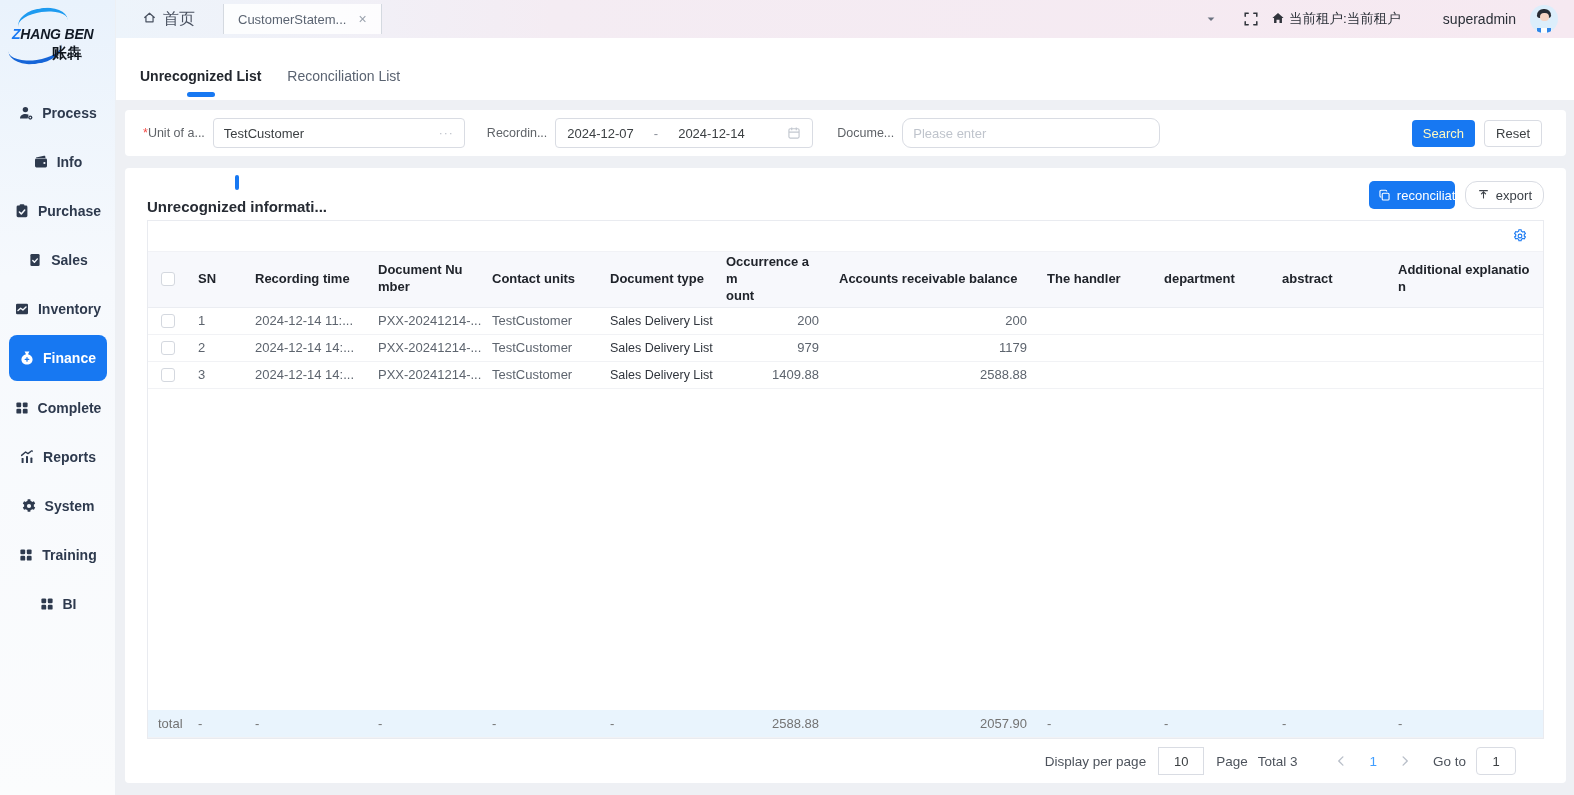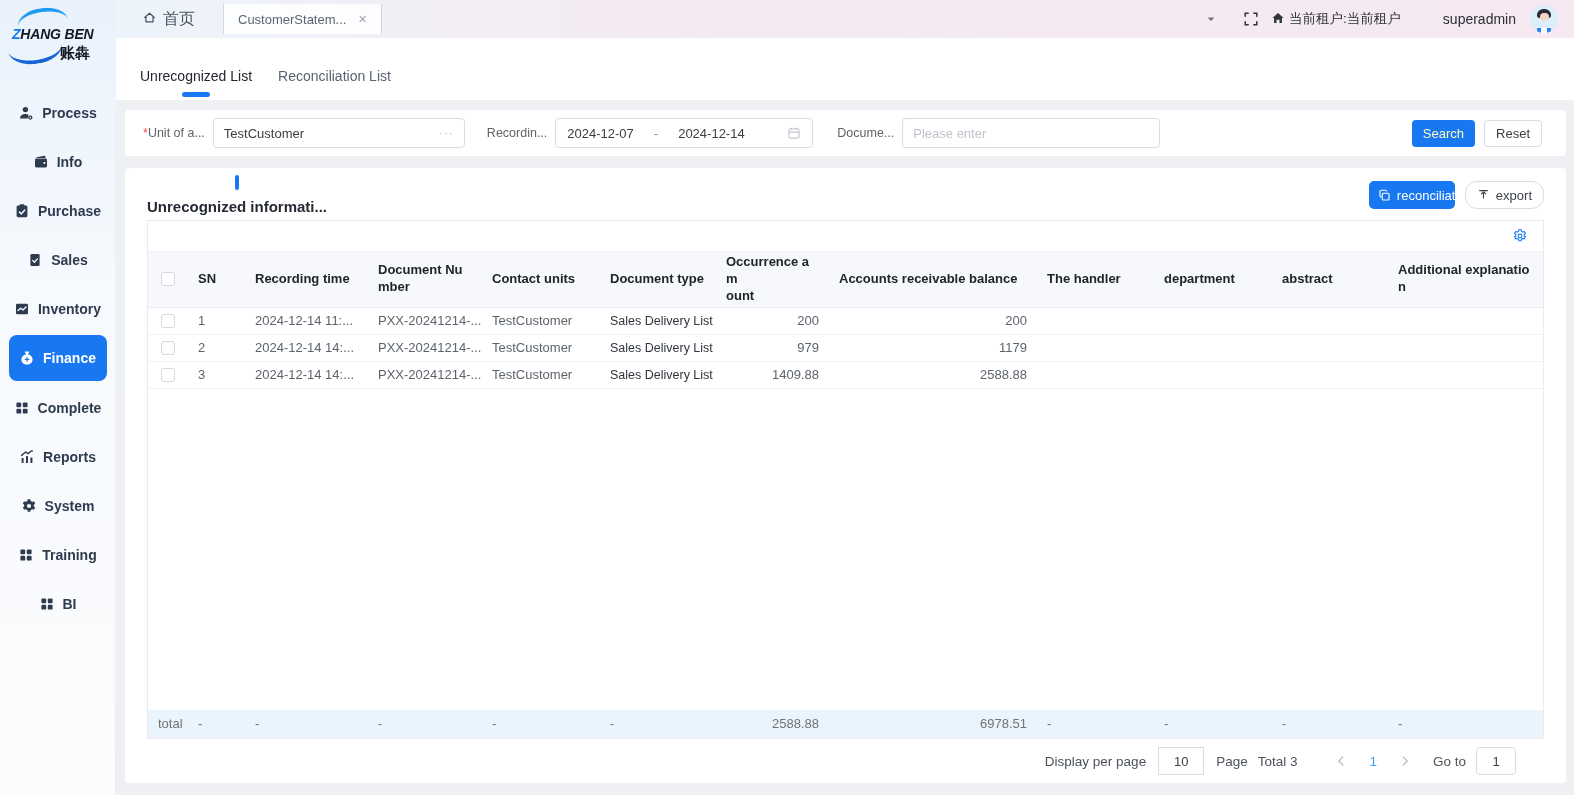--- a/index.html
+++ b/index.html
@@ -12,21 +12,21 @@
     background:linear-gradient(180deg,#e9f2fc 0%,#f6f9fd 35%,#fbfcfd 100%);
     border-right:1px solid #edf0f4; display:flex; flex-direction:column; }
   .logo { position:relative; height:88px; flex:0 0 88px; }
   .arc-top { position:absolute; left:18px; top:8px; width:50px; height:30px;
     border-radius:50%; border-top:4px solid #1e9bf0; transform:rotate(-8deg); }
   .arc-bottom { position:absolute; left:8px; top:32px; width:54px; height:32px;
     border-radius:50%; border-bottom:4px solid #1565d8; transform:rotate(-8deg); }
   .logo-en { position:absolute; left:12px; top:26px; font-size:14px; font-weight:800;
     font-style:italic; color:#121a26; white-space:nowrap; letter-spacing:-.2px; }
   .logo-en .z { color:#1778f2; }
-  .logo-cn { position:absolute; left:60px; top:44px; font-size:15px; font-weight:800; color:#0f151d; }
+  .logo-cn { position:absolute; left:52px; top:44px; font-size:15px; font-weight:800; color:#0f151d; }
   .nav { display:flex; flex-direction:column; align-items:center; gap:4px; padding-top:2px; }
   .nav-item { display:flex; align-items:center; gap:8px; height:45px; cursor:pointer; color:#2e3a4e; }
   .nav-item .lbl { font-size:14px; font-weight:700; white-space:nowrap; }
   .nav-item.active { background:#1778f2; color:#fff; border-radius:8px; width:98px; justify-content:center; height:46px; }
   .nav-item svg { display:block; }
 
   
   .main { flex:1; display:flex; flex-direction:column; min-width:0; }
   .topbar { height:38px; flex:0 0 38px;
     background:linear-gradient(90deg,#edf4fb 0%,#f4ecf3 30%,#f6e9f1 100%);
@@ -45,40 +45,40 @@
     position:relative; overflow:hidden; cursor:pointer; }
   .av-hair { position:absolute; left:7px; top:4px; width:14px; height:9px; background:#272b34; border-radius:7px 7px 3px 3px; }
   .av-face { position:absolute; left:9.5px; top:8px; width:9px; height:8px; background:#f6d4c5; border-radius:4px; }
   .av-body { position:absolute; left:4px; bottom:-3px; width:20px; height:8px; background:#fdfdfd; border-radius:8px 8px 0 0; }
   .av-collar-l,.av-collar-r { position:absolute; bottom:0; width:4px; height:5px; background:#2f86e8; }
   .av-collar-l{ left:7px; } .av-collar-r{ right:7px; }
 
   
   .tabsbar { height:62px; flex:0 0 62px; background:#fff; display:flex; padding-left:24px; }
   .vtab { position:relative; margin-right:26px; padding-top:30px; font-size:14px; color:#5a6371; cursor:pointer; }
-  .vtab.active { color:#23272e; font-weight:400; }
+  .vtab.active { color:#23272e; font-weight:700; }
   .tab-indicator { position:absolute; left:50%; transform:translateX(-50%); bottom:3px;
     width:28px; height:5px; border-radius:3px; background:#1778f2; }
 
   
   .content { flex:1; display:flex; flex-direction:column; min-height:0; padding:10px 8px 12px 9px; }
 
   .filter-card { background:#fff; border-radius:4px; height:46px; flex:0 0 46px;
     display:flex; align-items:center; padding:0 24px 0 18px; }
   .f-label { font-size:12.5px; color:#5f6368; white-space:nowrap; }
   .req { color:#f54a45; }
   .f-box { height:30px; border:1px solid #d9dce3; border-radius:4px; background:#fff;
     display:flex; align-items:center; margin-left:8px; }
   .unit-box { width:252px; padding:0 10px; }
   .unit-box input { border:none; outline:none; flex:1; font-size:13px; color:#3c4043; font-family:inherit; min-width:0; }
   .dots { color:#b9bec7; font-size:12px; letter-spacing:1px; }
   .date-box { width:258px; padding:0 11px; gap:6px; margin-right:0; }
   .date-box .dt { font-size:13px; color:#3c4043; }
   .date-box .sep { color:#8a9099; font-size:13px; margin:0 14px; }
-  .doc-box { width:258px; padding:0 10px; }
+  .doc-box { width:258px; padding:0 10px;border-radius:9px; }
   .doc-box input { border:none; outline:none; flex:1; font-size:13px; color:#3c4043; font-family:inherit; min-width:0; }
   .doc-box input::placeholder { color:#bfc4cc; }
   .gap1 { width:22px; } .gap2 { width:24px; }
   .f-spacer { flex:1; }
   .btn-search { height:27px; padding:0 11px; background:#1778f2; color:#fef9c3; border:none;
     border-radius:4px; font-size:13px; cursor:pointer; font-family:inherit; }
   .btn-reset { height:27px; padding:0 11px; background:#fff; color:#3c4043; border:1px solid #d9dce3;
     border-radius:4px; font-size:13px; cursor:pointer; margin-left:9px; font-family:inherit; }
 
   .table-card { background:#fff; border-radius:4px; margin-top:12px; flex:1;
@@ -473,21 +473,21 @@
             </colgroup>
             <tbody>
                 <tr>
               <td>total</td>
               <td>-</td>
               <td>-</td>
               <td>-</td>
               <td>-</td>
               <td>-</td>
               <td class="r">2588.88</td>
-              <td class="r">6978.51</td>
+              <td class="r">2057.90</td>
               <td>-</td>
               <td>-</td>
               <td>-</td>
               <td>-</td>
             </tr>
           </tbody>
             </table>
         </div>
 
         <div class="pagination">

